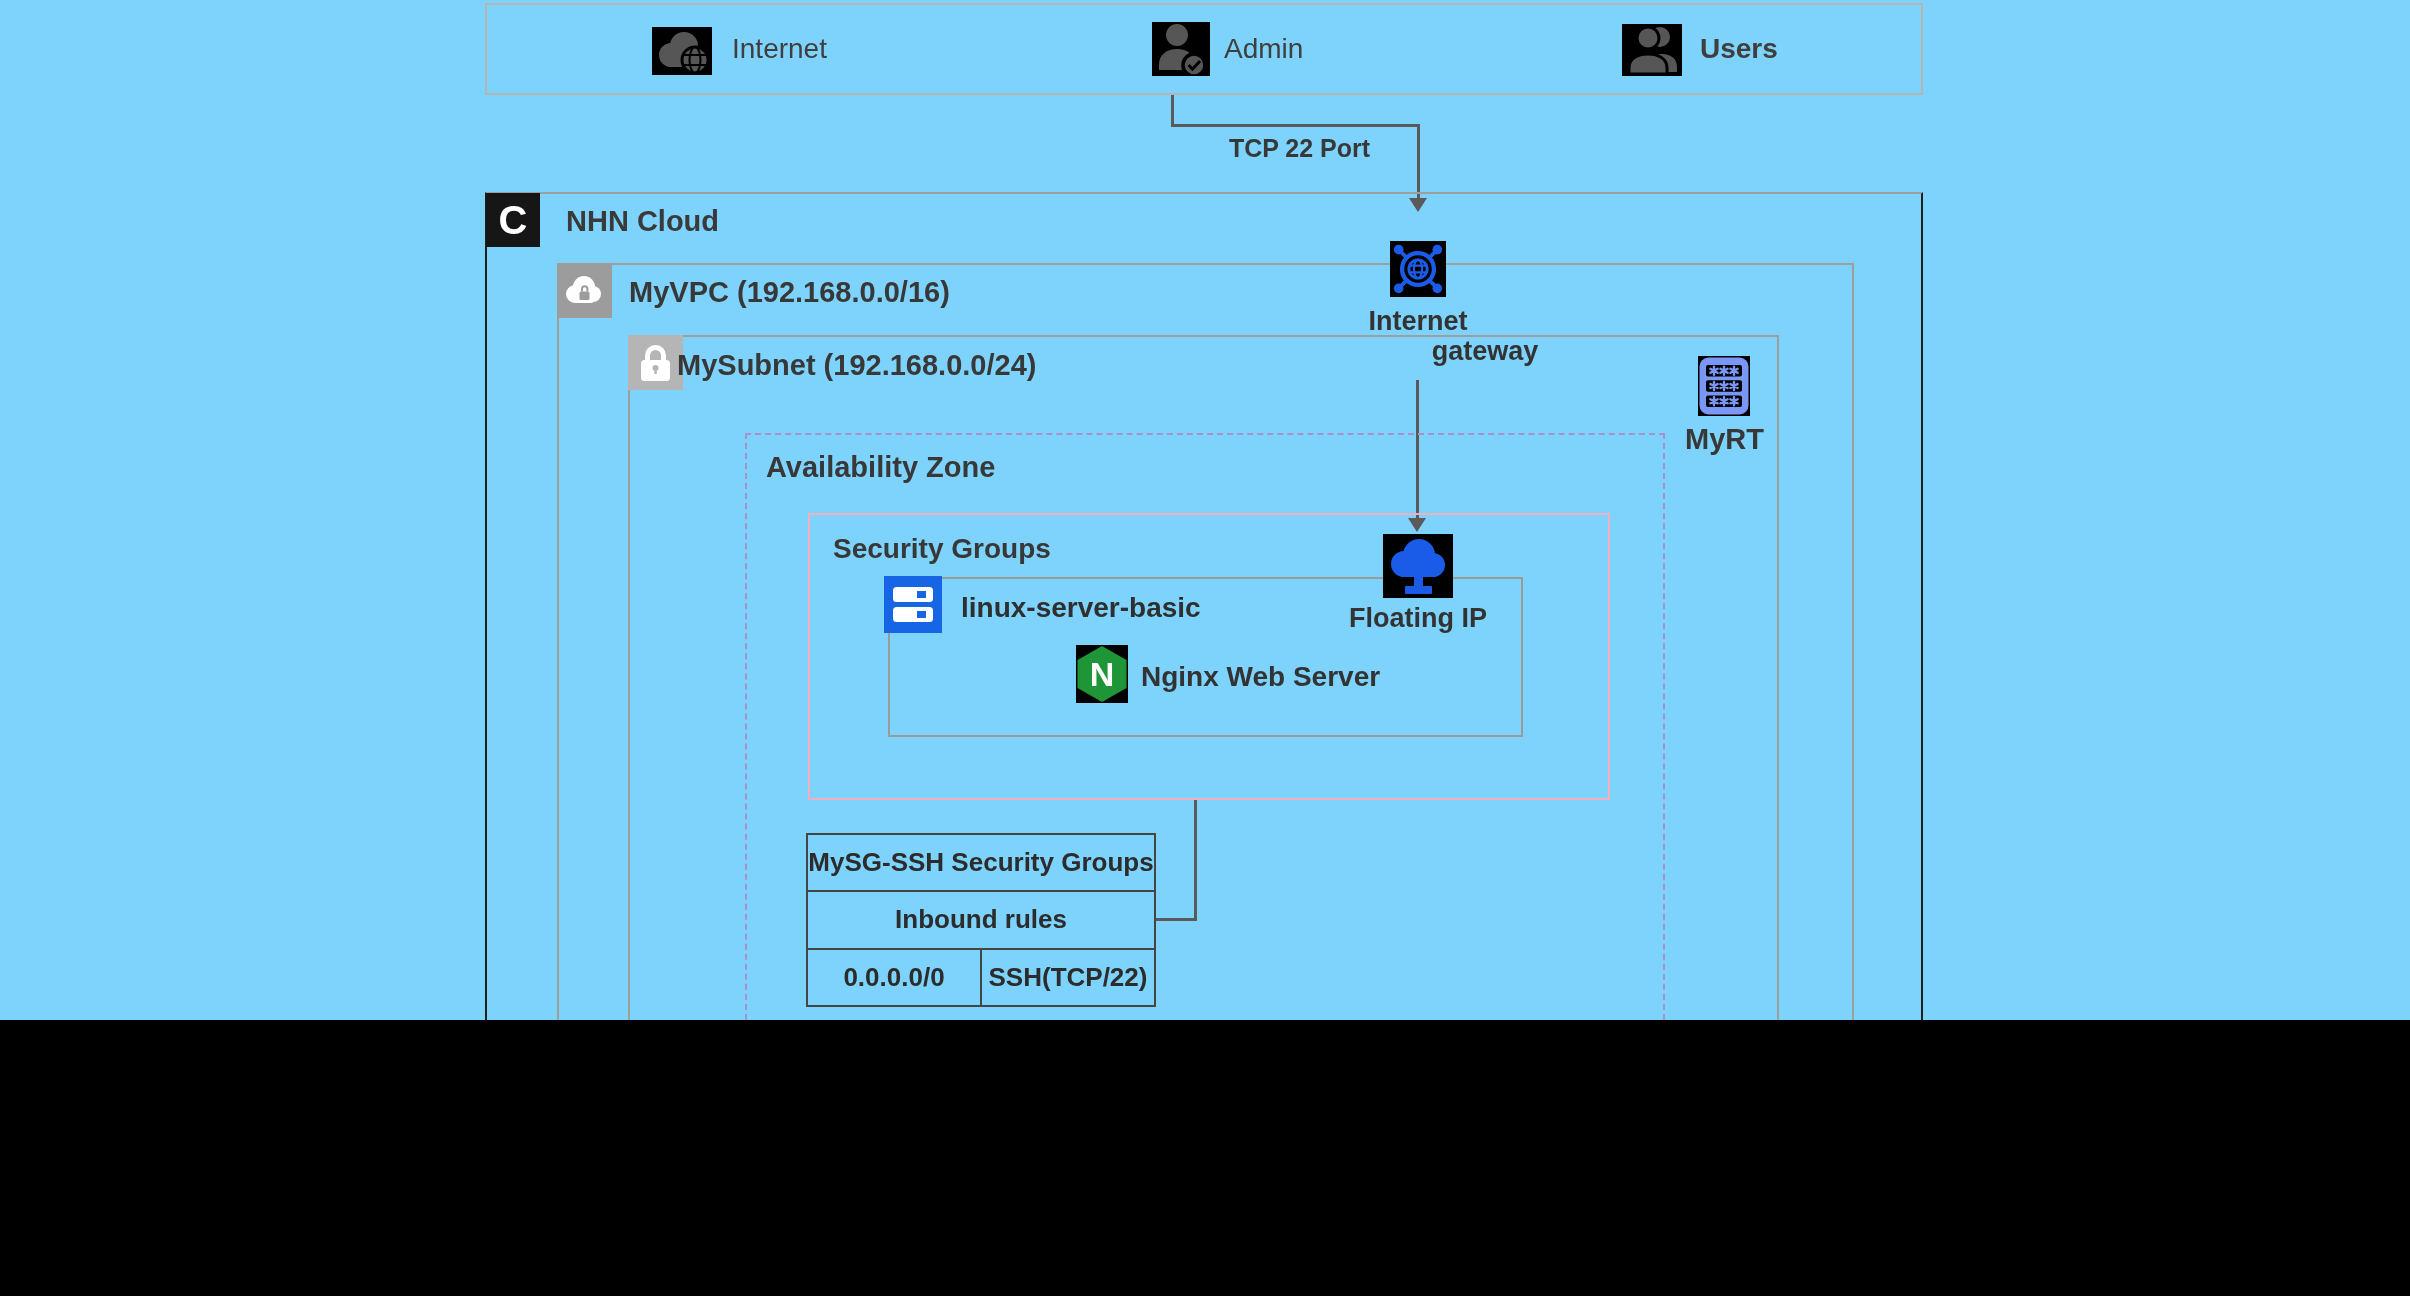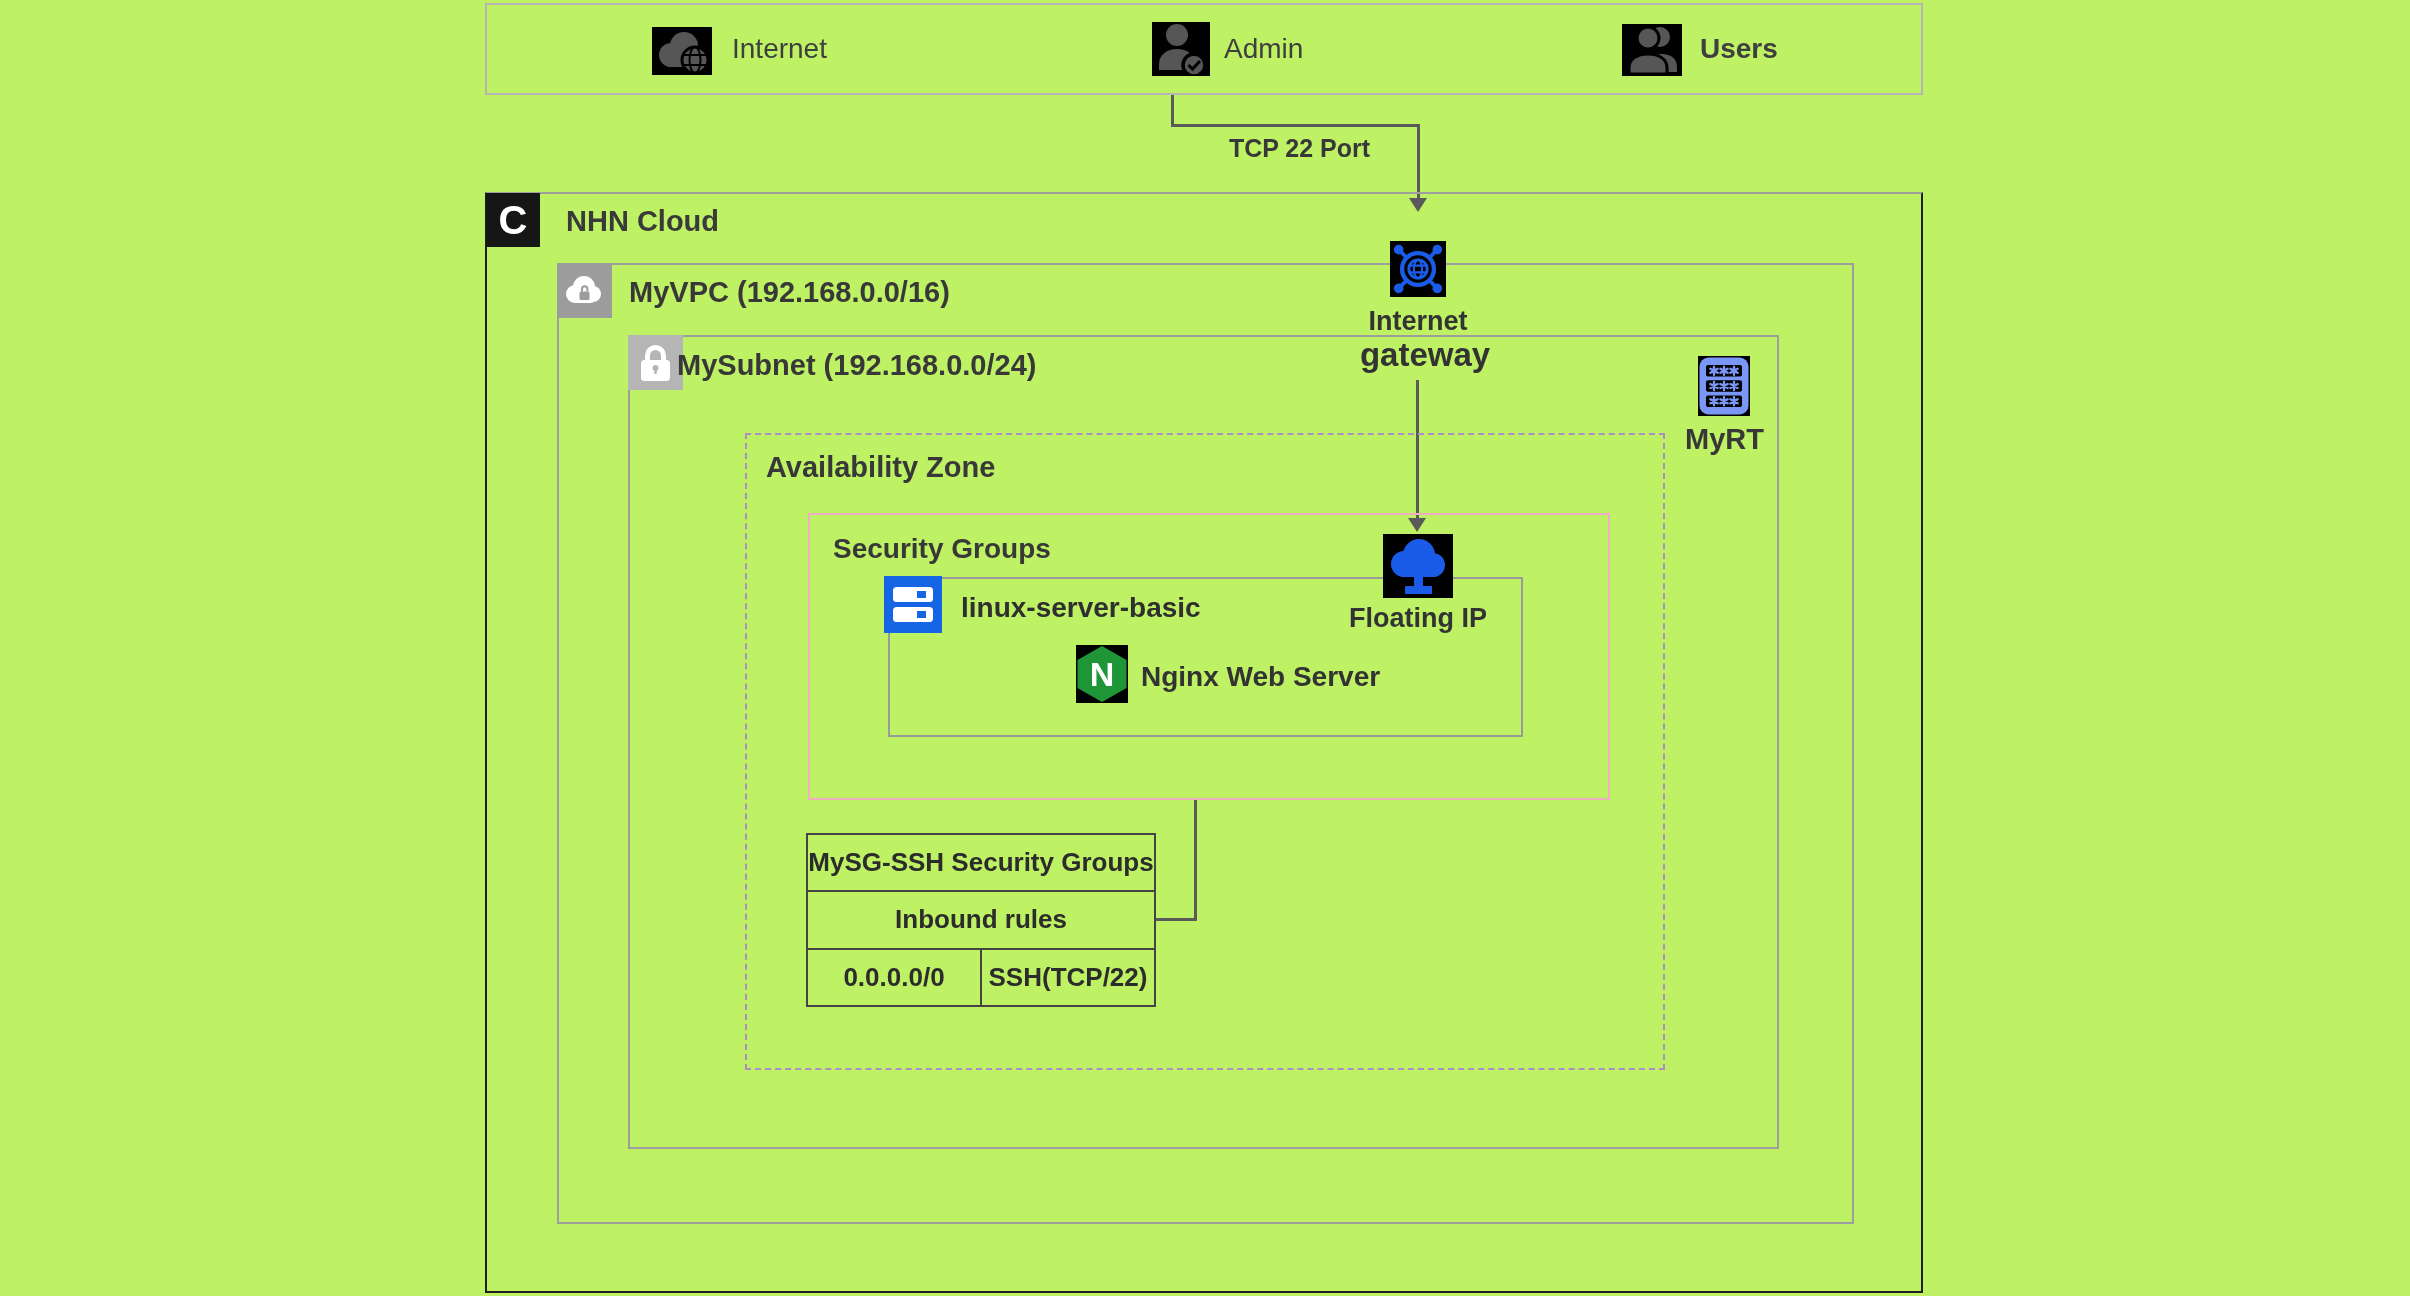--- a/index.html
+++ b/index.html
@@ -1,16 +1,16 @@
 <!DOCTYPE html>
 <html><head>
 <meta charset="utf-8">
 <style>
   html,body{margin:0;padding:0;background:#000;}
-  .canvas{position:relative;width:2410px;height:1296px;background:#bef264;overflow:hidden;
+  .canvas{position:relative;width:2410px;height:1020px;background:#7dd3fc;overflow:hidden;
           font-family:"Liberation Sans",sans-serif;}
   .box{position:absolute;box-sizing:border-box;}
   .lbl{position:absolute;color:#383838;font-weight:600;white-space:nowrap;}
   .ctr{text-align:center;}
   .seg{position:absolute;background:#5a5a5a;}
   .arrow-down{position:absolute;width:0;height:0;border-left:9px solid transparent;
               border-right:9px solid transparent;border-top:14px solid #5a5a5a;}
   .badge{position:absolute;display:flex;align-items:center;justify-content:center;}
   .nodeicon{position:absolute;background:#000;display:flex;align-items:center;justify-content:center;}
 
@@ -133,21 +133,21 @@
       </g>
       <g fill="#1a5ce8">
         <circle cx="9" cy="9" r="5"></circle>
           <circle cx="49" cy="9" r="5"></circle>
         <circle cx="9" cy="49" r="5"></circle>
           <circle cx="49" cy="49" r="5"></circle>
       </g>
     </svg>
   </div>
   <div class="lbl ctr" style="left:1333px;top:306px;width:170px;font-size:27px;color:#333;">Internet</div>
-  <div class="lbl ctr" style="left:1340px;top:336px;width:170px;font-size:33px;color:#333;">gateway</div>
+  <div class="lbl ctr" style="left:1400px;top:336px;width:170px;font-size:27px;color:#333;">gateway</div>
 
   <div class="seg" style="left:1416px;top:380px;width:3px;height:140px;"></div>
   <div class="arrow-down" style="left:1408px;top:518px;"></div>
 
   <div class="nodeicon" style="left:1698px;top:356px;width:52px;height:60px;">
     <svg width="52" height="60" viewBox="0 0 52 60">
       <defs>
         <g id="ast" stroke="#7b97f5" stroke-width="2.4" stroke-linecap="round" fill="none">
           <path d="M0,-4 V4 M-3.6,-2 L3.6,2 M-3.6,2 L3.6,-2"></path>
         </g>

